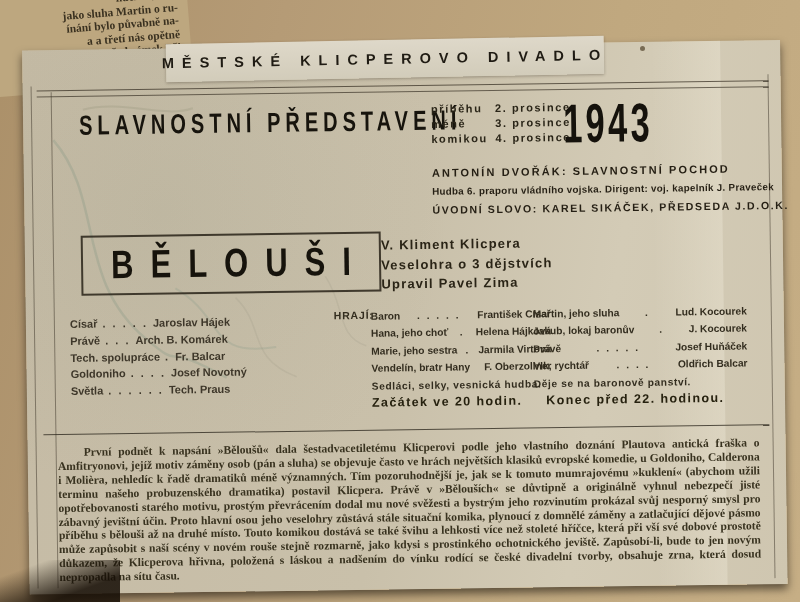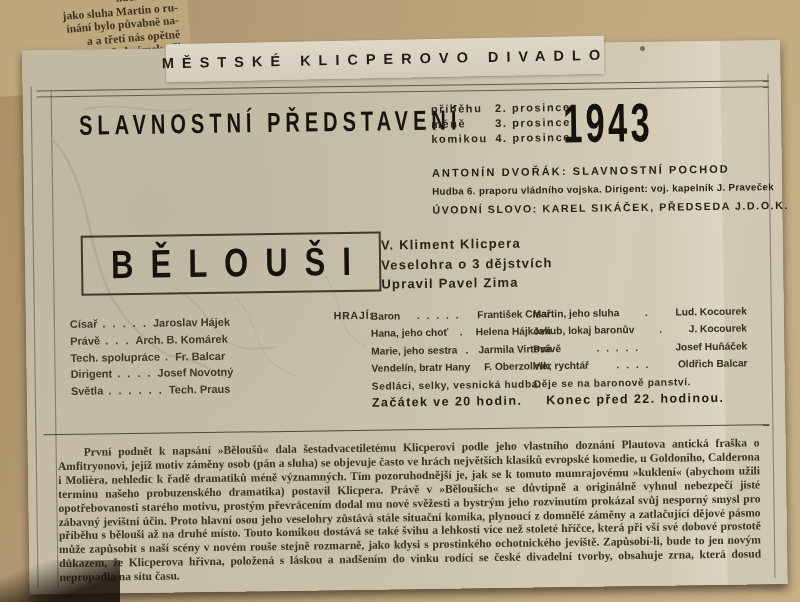--- a/index.html
+++ b/index.html
@@ -185,21 +185,21 @@
       <div class="crow">
         <span>Císař</span><span class="dots">.  .  .  .  .</span><span>Jaroslav Hájek</span>
       </div>
       <div class="crow">
         <span>Právě</span><span class="dots">.  .  .</span><span>Arch. B. Komárek</span>
       </div>
       <div class="crow">
         <span>Tech. spolupráce</span><span class="dots">.</span><span>Fr. Balcar</span>
       </div>
       <div class="crow">
-        <span>Dirigent</span><span class="dots">.  .  .  .</span><span>Josef Novotný</span>
+        <span>Goldoniho</span><span class="dots">.  .  .  .</span><span>Josef Novotný</span>
       </div>
       <div class="crow">
         <span>Světla</span><span class="dots">.  .  .  .  .  .</span><span>Tech. Praus</span>
       </div>
     </div>
 
     <div class="hraji">HRAJÍ:</div>
 
     <div class="castcol c1">
       <div class="prow">

